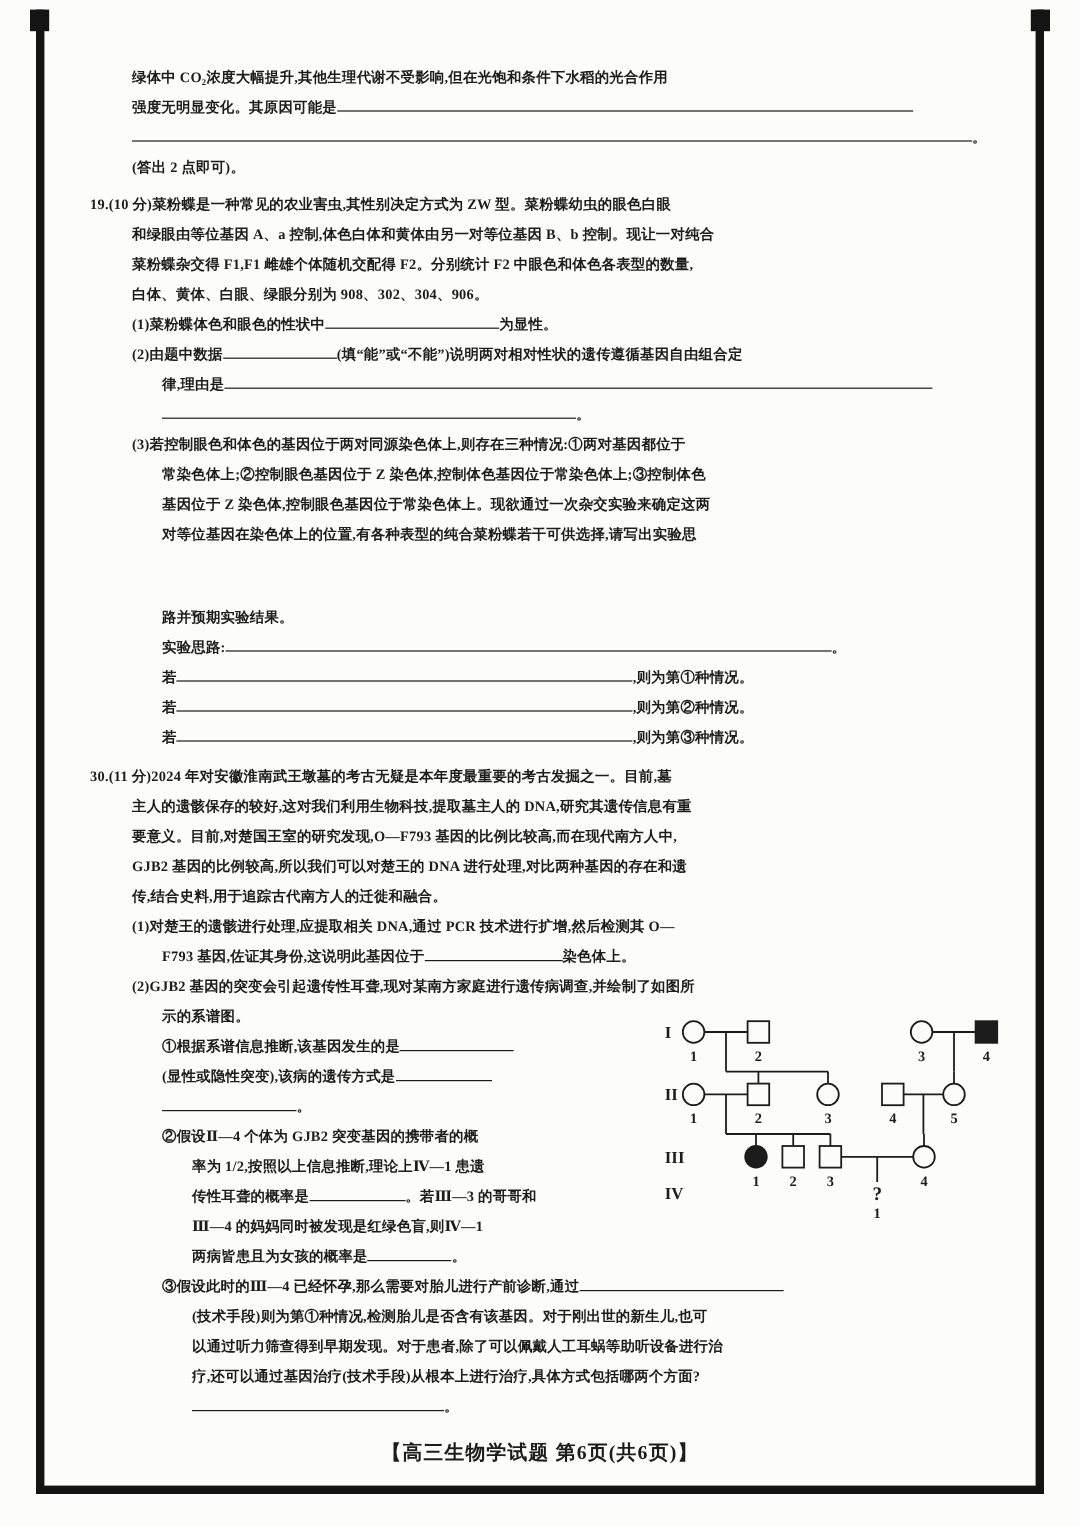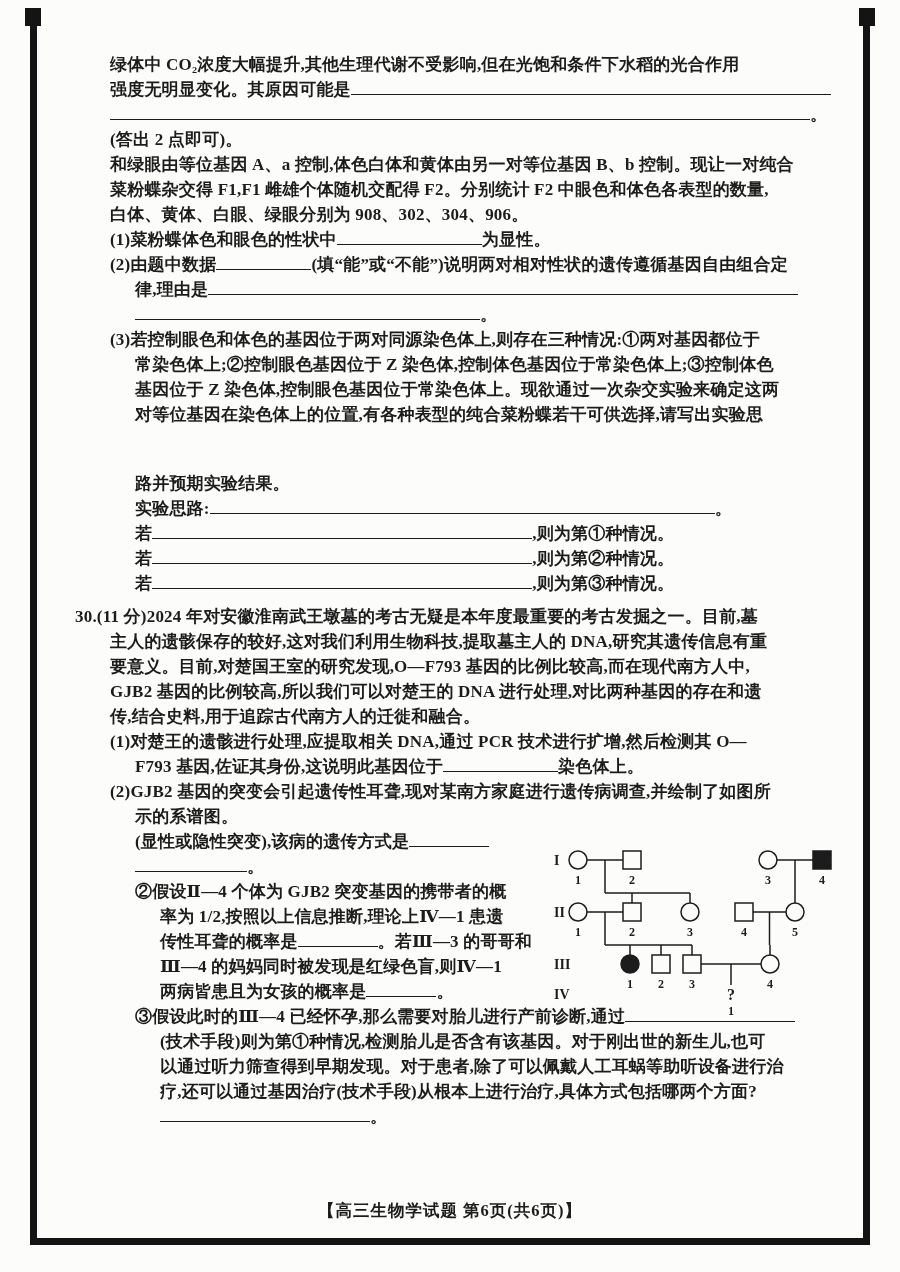--- a/index.html
+++ b/index.html
@@ -3,21 +3,21 @@
 <meta charset="utf-8">
 <style>
   html,body{margin:0;padding:0;}
   body{
     width:900px;height:1272px;position:relative;overflow:hidden;
     background:#fcfcfa;color:#1c1c1c;
     font-family:"Liberation Serif","DejaVu Serif",serif;
     font-weight:600;
   }
   .content{position:absolute;left:75px;top:52px;right:55px;}
-  .line{line-height:25px;font-size:17px;white-space:nowrap;letter-spacing:.2px;}
+  .line{line-height:25px;font-size:12px;white-space:nowrap;letter-spacing:.2px;}
   .blank{
     display:inline-block;height:14px;
     border-bottom:1.6px solid #1c1c1c;
     vertical-align:baseline;
   }
   .mark{position:absolute;background:#141414;}
   .footer{
     position:absolute;left:0;right:0;top:1200px;
     text-align:center;font-size:16.5px;letter-spacing:1px;
   }
@@ -34,20 +34,21 @@
 <div class="mark" style="left:863px;top:8px;width:7px;height:1237px;"></div>
 <div class="mark" style="left:30px;top:1238px;width:840px;height:7px;"></div>
 <div class="mark" style="left:25px;top:8px;width:16px;height:18px;"></div>
 <div class="mark" style="left:859px;top:8px;width:16px;height:18px;"></div>
 
 <div class="content">
     <div class="line" style="padding-left: 35px;"><span>绿体中 CO₂浓度大幅提升,其他生理代谢不受影响,但在光饱和条件下水稻的光合作用</span></div>
     <div class="line" style="padding-left: 35px;"><span>强度无明显变化。其原因可能是</span><span class="blank" style="width: 480px;"></span></div>
     <div class="line" style="padding-left: 35px;"><span class="blank" style="width: 700px;"></span><span>。</span></div>
     <div class="line" style="padding-left: 35px;"><span>(答出 2 点即可)。</span></div>
+    <div class="line" style="padding-left: 0px; margin-top: 6px;"><span>19.(10 分)菜粉蝶是一种常见的农业害虫,其性别决定方式为 ZW 型。菜粉蝶幼虫的眼色白眼</span></div>
     <div class="line" style="padding-left: 35px;"><span>和绿眼由等位基因 A、a 控制,体色白体和黄体由另一对等位基因 B、b 控制。现让一对纯合</span></div>
     <div class="line" style="padding-left: 35px;"><span>菜粉蝶杂交得 F1,F1 雌雄个体随机交配得 F2。分别统计 F2 中眼色和体色各表型的数量,</span></div>
     <div class="line" style="padding-left: 35px;"><span>白体、黄体、白眼、绿眼分别为 908、302、304、906。</span></div>
     <div class="line" style="padding-left: 35px;"><span>(1)菜粉蝶体色和眼色的性状中</span><span class="blank" style="width: 145px;"></span><span>为显性。</span></div>
     <div class="line" style="padding-left: 35px;"><span>(2)由题中数据</span><span class="blank" style="width: 95px;"></span><span>(填“能”或“不能”)说明两对相对性状的遗传遵循基因自由组合定</span></div>
     <div class="line" style="padding-left: 60px;"><span>律,理由是</span><span class="blank" style="width: 590px;"></span></div>
     <div class="line" style="padding-left: 60px;"><span class="blank" style="width: 345px;"></span><span>。</span></div>
     <div class="line" style="padding-left: 35px;"><span>(3)若控制眼色和体色的基因位于两对同源染色体上,则存在三种情况:①两对基因都位于</span></div>
     <div class="line" style="padding-left: 60px;"><span>常染色体上;②控制眼色基因位于 Z 染色体,控制体色基因位于常染色体上;③控制体色</span></div>
     <div class="line" style="padding-left: 60px;"><span>基因位于 Z 染色体,控制眼色基因位于常染色体上。现欲通过一次杂交实验来确定这两</span></div>
@@ -59,20 +60,21 @@
     <div class="line" style="padding-left: 60px;"><span>若</span><span class="blank" style="width: 380px;"></span><span>,则为第③种情况。</span></div>
     <div class="line" style="padding-left: 0px; margin-top: 8px;"><span>30.(11 分)2024 年对安徽淮南武王墩墓的考古无疑是本年度最重要的考古发掘之一。目前,墓</span></div>
     <div class="line" style="padding-left: 35px;"><span>主人的遗骸保存的较好,这对我们利用生物科技,提取墓主人的 DNA,研究其遗传信息有重</span></div>
     <div class="line" style="padding-left: 35px;"><span>要意义。目前,对楚国王室的研究发现,O—F793 基因的比例比较高,而在现代南方人中,</span></div>
     <div class="line" style="padding-left: 35px;"><span>GJB2 基因的比例较高,所以我们可以对楚王的 DNA 进行处理,对比两种基因的存在和遗</span></div>
     <div class="line" style="padding-left: 35px;"><span>传,结合史料,用于追踪古代南方人的迁徙和融合。</span></div>
     <div class="line" style="padding-left: 35px;"><span>(1)对楚王的遗骸进行处理,应提取相关 DNA,通过 PCR 技术进行扩增,然后检测其 O—</span></div>
     <div class="line" style="padding-left: 60px;"><span>F793 基因,佐证其身份,这说明此基因位于</span><span class="blank" style="width: 115px;"></span><span>染色体上。</span></div>
     <div class="line" style="padding-left: 35px;"><span>(2)GJB2 基因的突变会引起遗传性耳聋,现对某南方家庭进行遗传病调查,并绘制了如图所</span></div>
     <div class="line" style="padding-left: 60px;"><span>示的系谱图。</span></div>
+    <div class="line" style="padding-left: 60px;"><span>①根据系谱信息推断,该基因发生的是</span><span class="blank" style="width: 95px;"></span></div>
     <div class="line" style="padding-left: 60px;"><span>(显性或隐性突变),该病的遗传方式是</span><span class="blank" style="width: 80px;"></span></div>
     <div class="line" style="padding-left: 60px;"><span class="blank" style="width: 112px;"></span><span>。</span></div>
     <div class="line" style="padding-left: 60px;"><span>②假设Ⅱ—4 个体为 GJB2 突变基因的携带者的概</span></div>
     <div class="line" style="padding-left: 85px;"><span>率为 1/2,按照以上信息推断,理论上Ⅳ—1 患遗</span></div>
     <div class="line" style="padding-left: 85px;"><span>传性耳聋的概率是</span><span class="blank" style="width: 80px;"></span><span>。若Ⅲ—3 的哥哥和</span></div>
     <div class="line" style="padding-left: 85px;"><span>Ⅲ—4 的妈妈同时被发现是红绿色盲,则Ⅳ—1</span></div>
     <div class="line" style="padding-left: 85px;"><span>两病皆患且为女孩的概率是</span><span class="blank" style="width: 70px;"></span><span>。</span></div>
     <div class="line" style="padding-left: 60px;"><span>③假设此时的Ⅲ—4 已经怀孕,那么需要对胎儿进行产前诊断,通过</span><span class="blank" style="width: 170px;"></span></div>
     <div class="line" style="padding-left: 85px;"><span>(技术手段)则为第①种情况,检测胎儿是否含有该基因。对于刚出世的新生儿,也可</span></div>
     <div class="line" style="padding-left: 85px;"><span>以通过听力筛查得到早期发现。对于患者,除了可以佩戴人工耳蜗等助听设备进行治</span></div>

